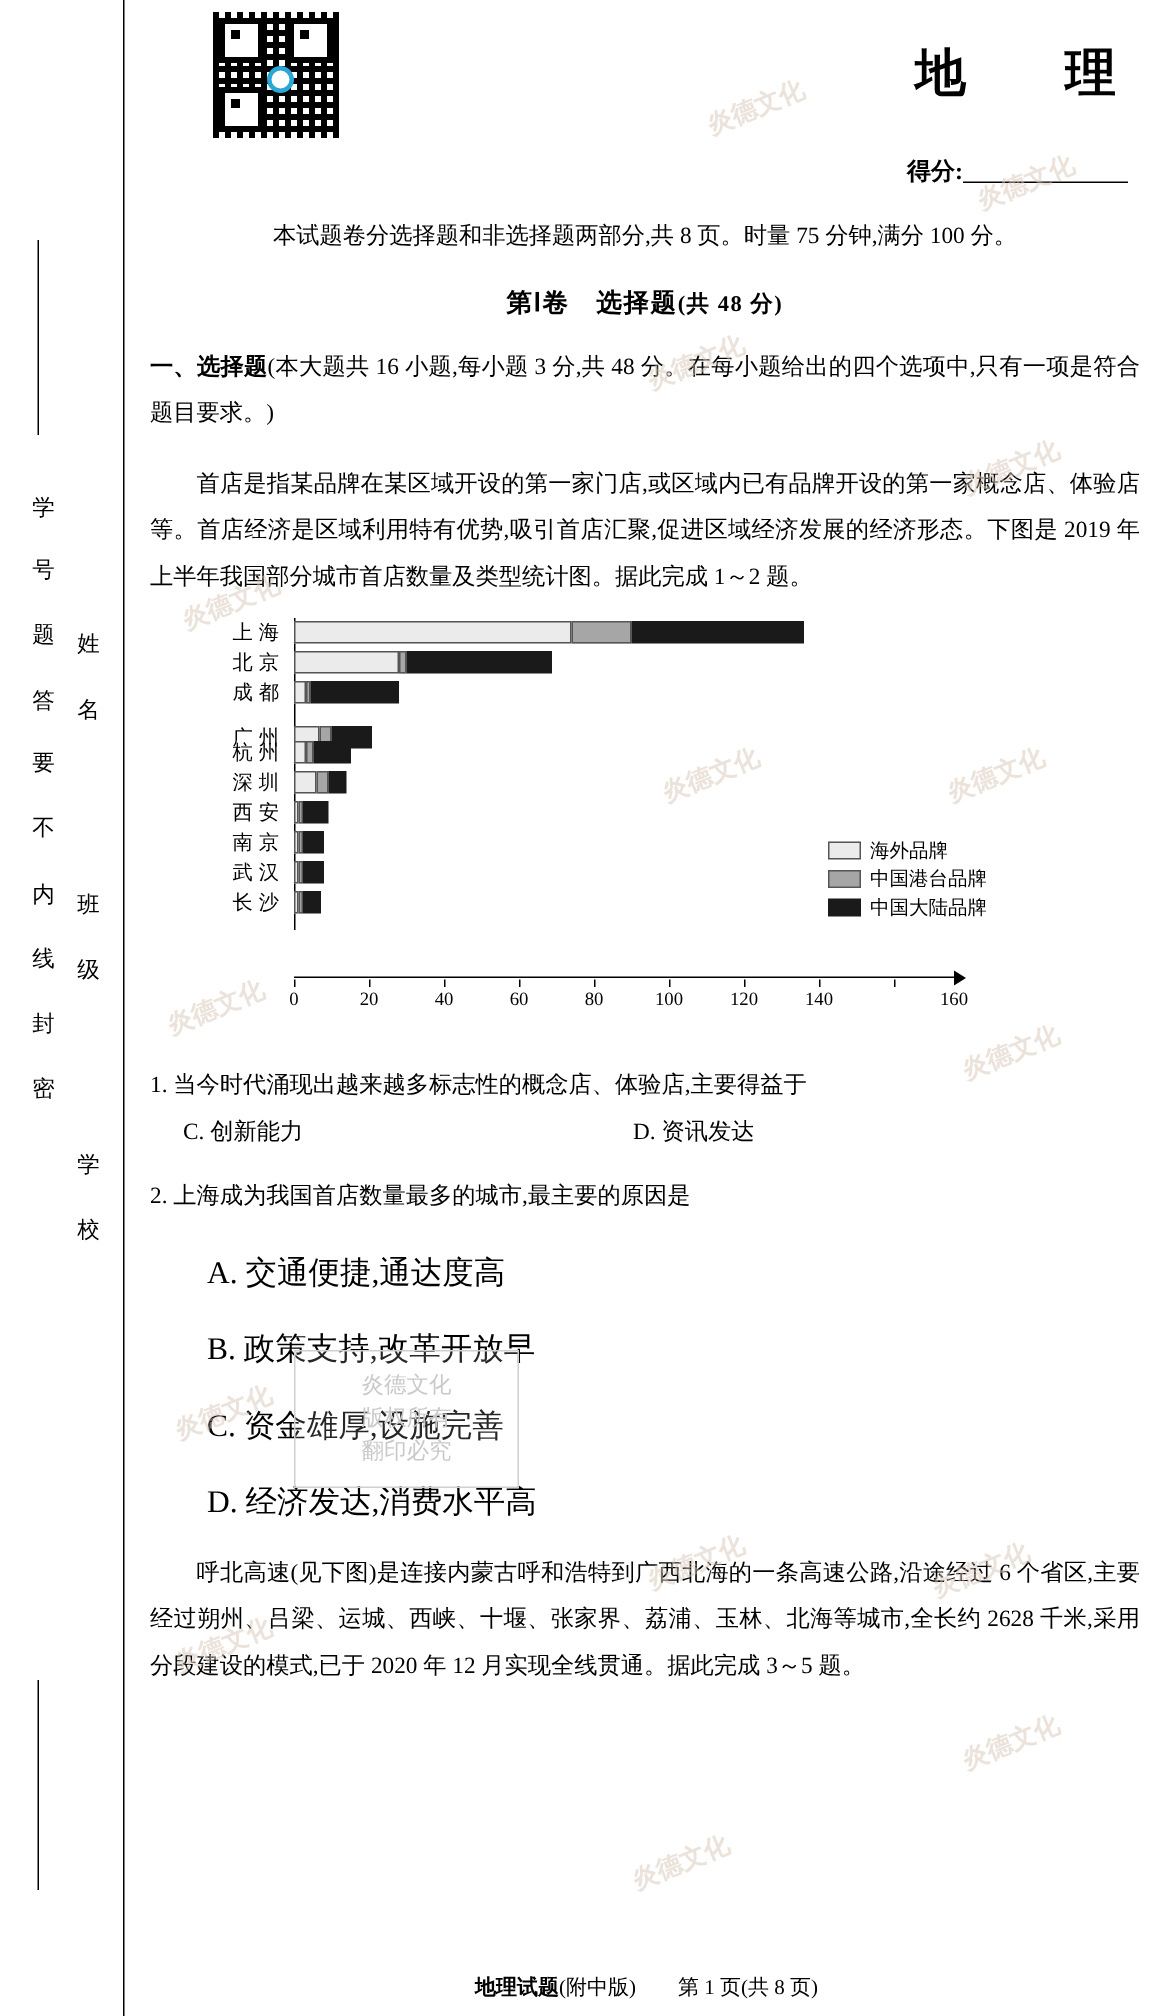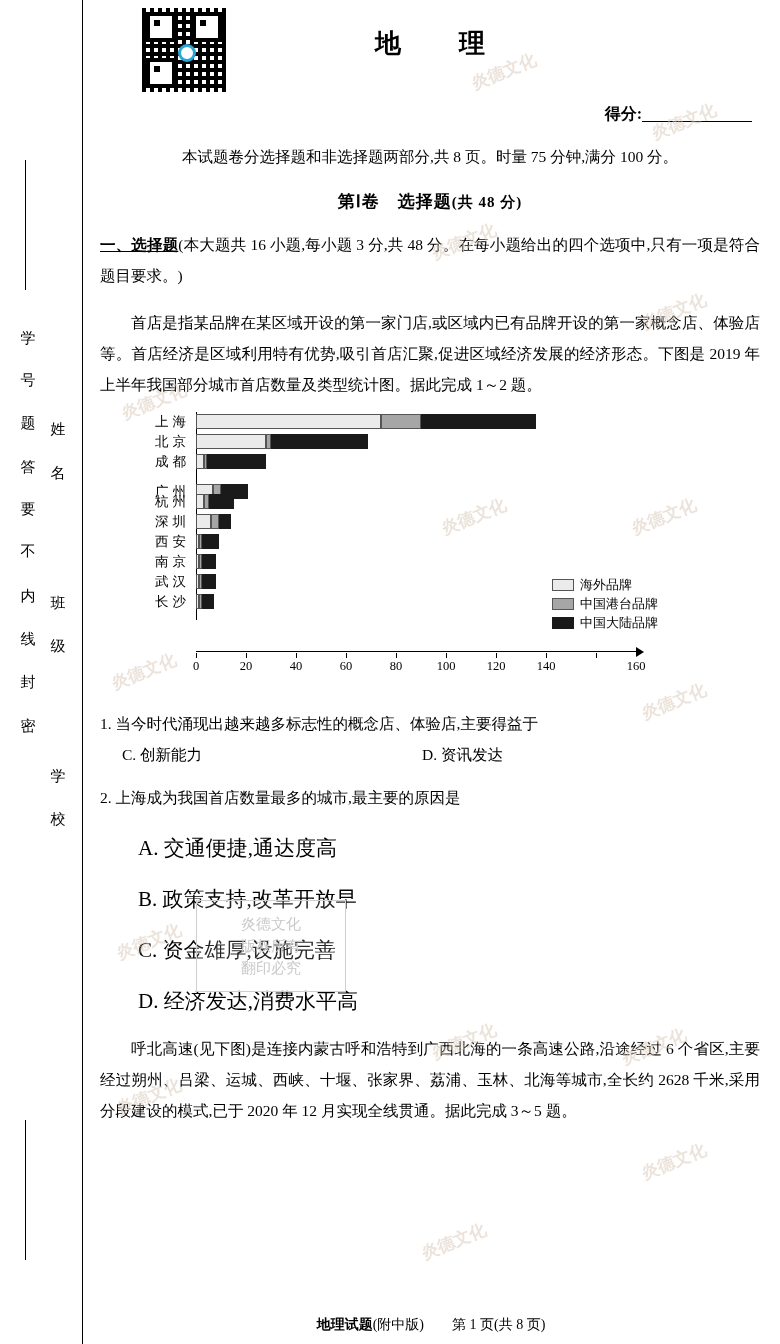--- a/index.html
+++ b/index.html
@@ -103,22 +103,22 @@
     background: #000;
     margin: 4px;
   }
   .qr-fp.tl { left: 4px; top: 4px; }
   .qr-fp.tr { right: 4px; top: 4px; }
   .qr-fp.bl { left: 4px; bottom: 4px; }
 
   .subject {
     position: absolute;
     left: 0; right: 0; top: 26px;
-    text-align: center;
-    font-size: 26px;
+    text-align: right;
+    font-size: 34px;
     font-weight: bold;
     letter-spacing: 16px;
     text-indent: 16px;
   }
 
   .score-line {
     text-align: right;
     font-size: 16px;
     font-weight: bold;
     padding-right: 8px;
@@ -145,21 +145,21 @@
   }
   .section-head .small { font-size: 15px; }
 
   p.body {
     font-size: 15.5px;
     line-height: 31px;
     margin: 16px 0 0 0;
     text-align: justify;
   }
   p.indent { text-indent: 2em; }
-  .bold { font-weight: bold; text-decoration: underline; }
+  .bold { font-weight: bold; }
 
   
   .chart-wrap {
     position: relative;
     width: 660px;
     height: 290px;
     margin-top: 6px;
   }
   .chart {
     position: absolute;
@@ -210,21 +210,21 @@
     background: #000;
   }
   .tick-label {
     position: absolute;
     bottom: 10px;
     font-size: 12.5px;
     transform: translateX(-50%);
   }
   .legend {
     position: absolute;
-    right: 8px; bottom: 52px;
+    right: 8px; bottom: 70px;
     font-size: 13px;
     line-height: 19px;
   }
   .legend div { white-space: nowrap; }
   .legend .sw {
     display: inline-block;
     width: 22px; height: 12px;
     vertical-align: -2px;
     margin-right: 6px;
     box-sizing: border-box;

